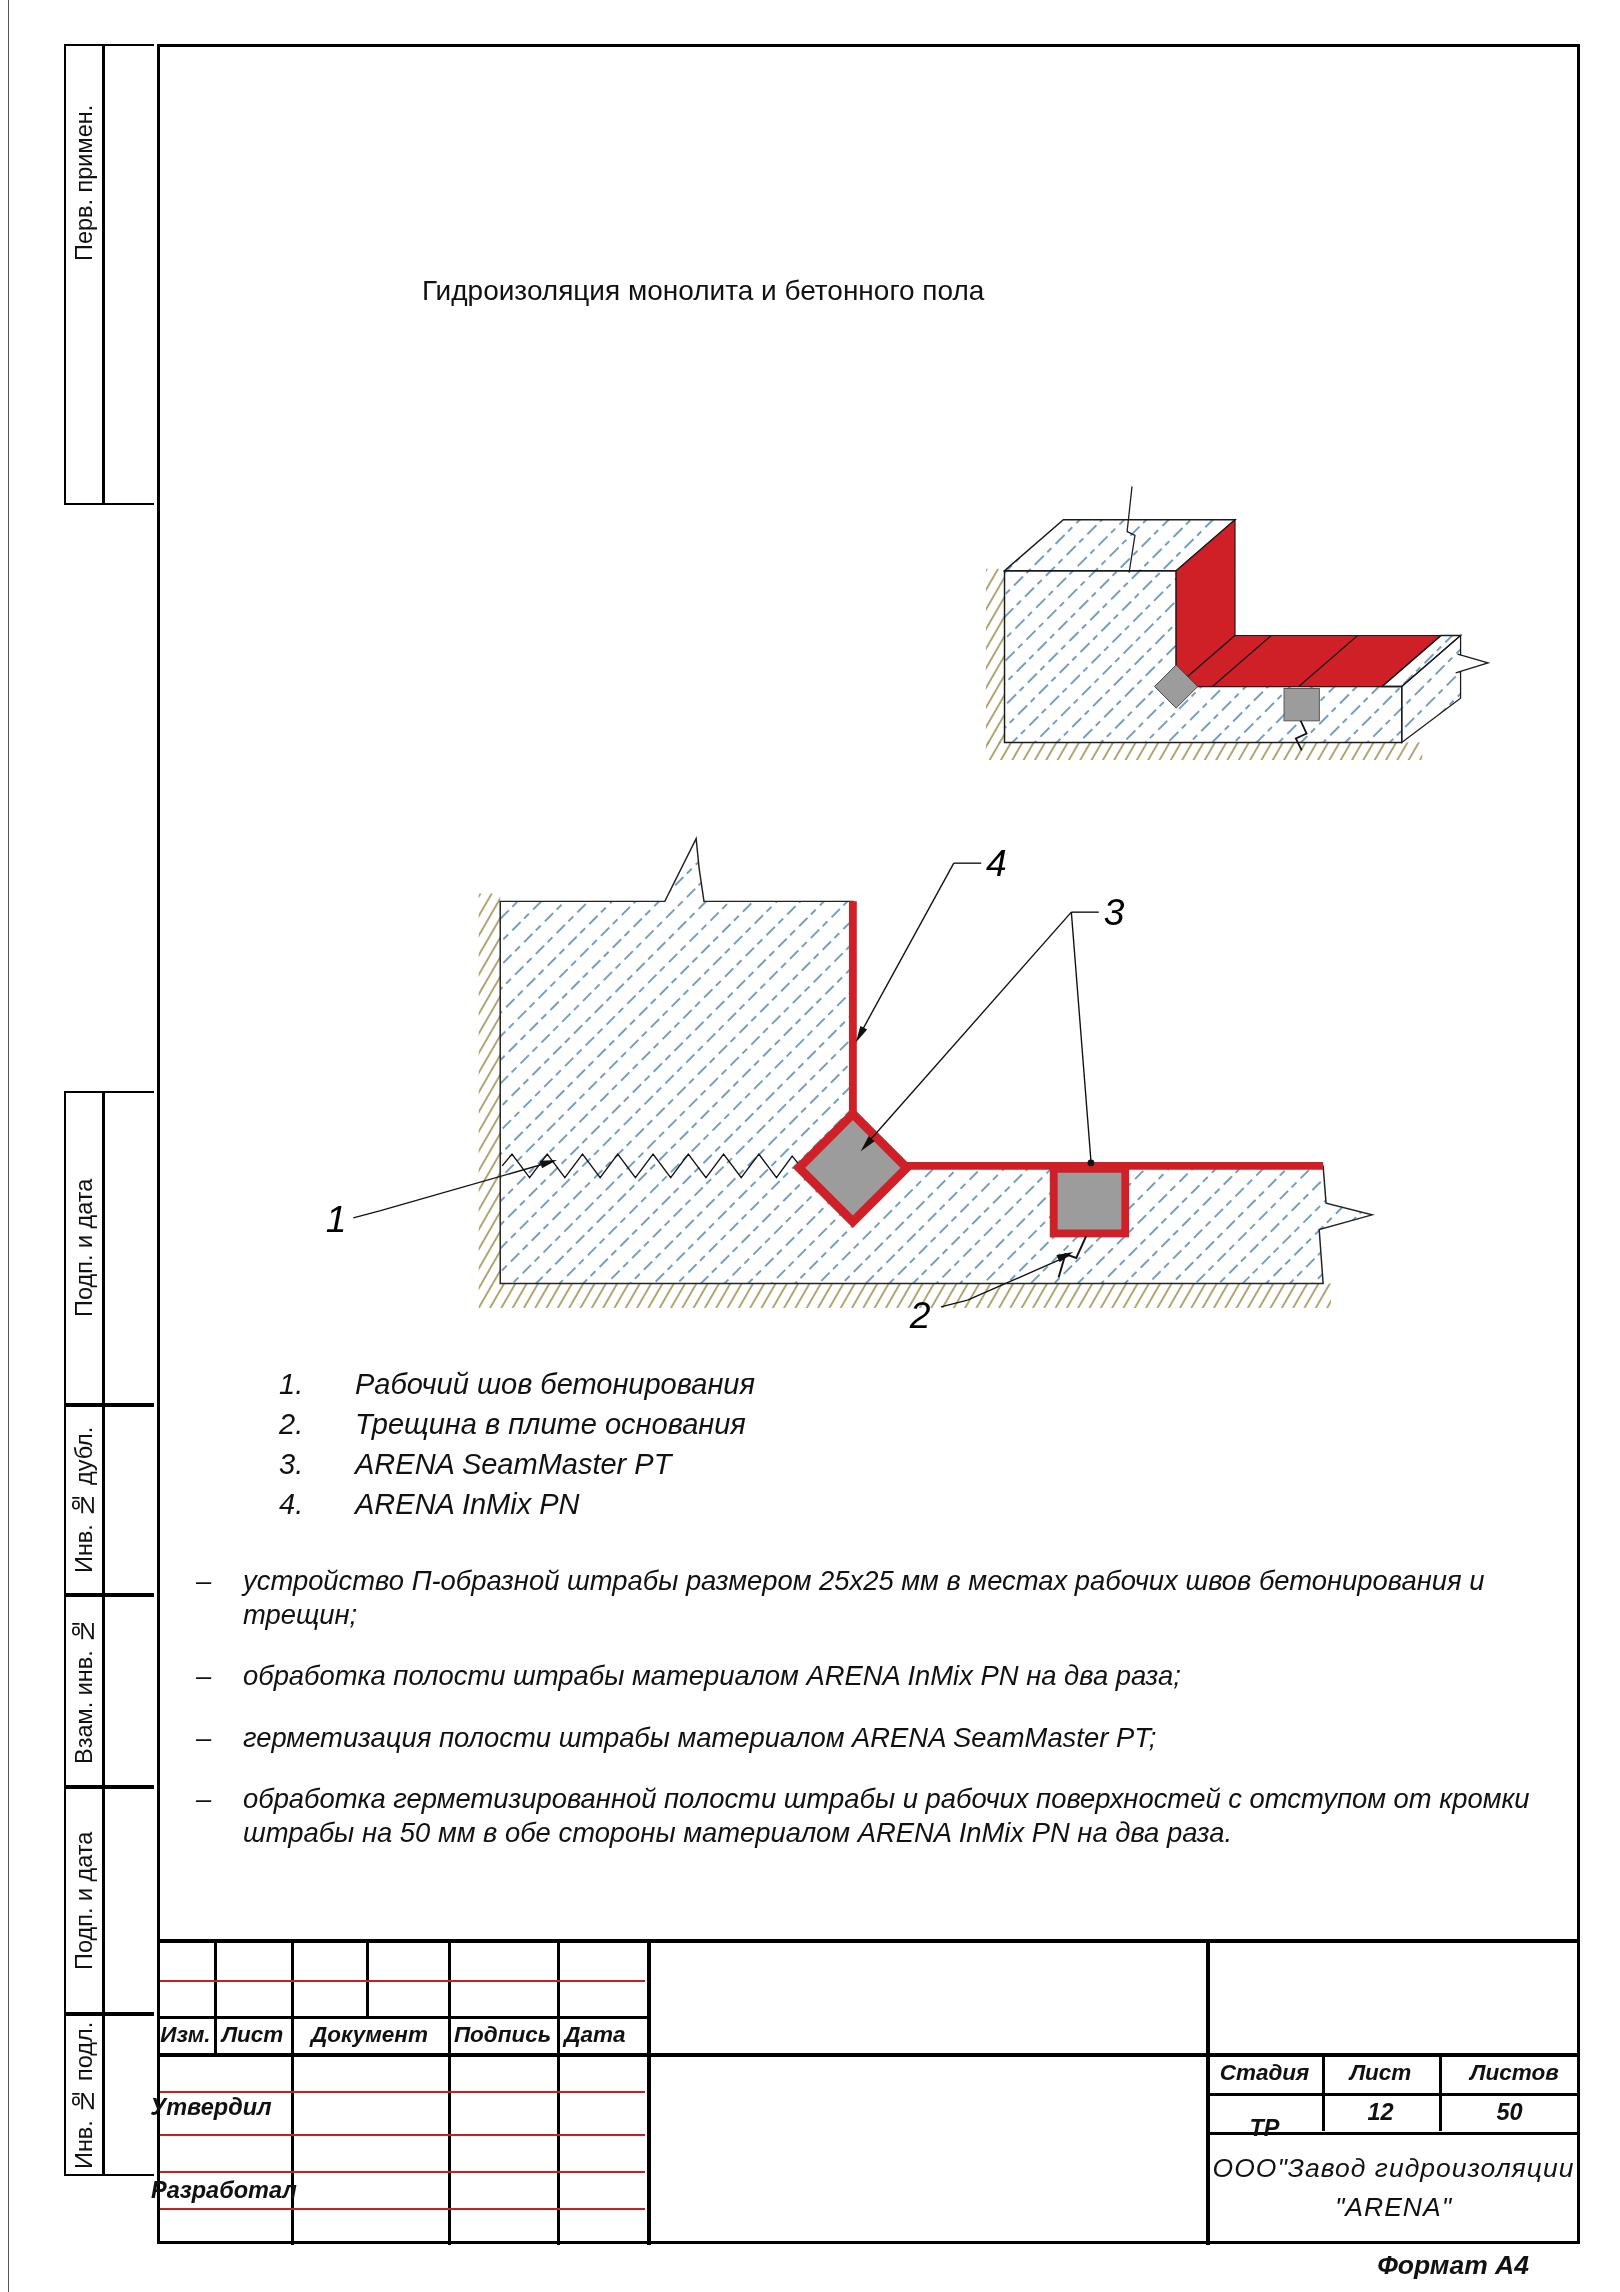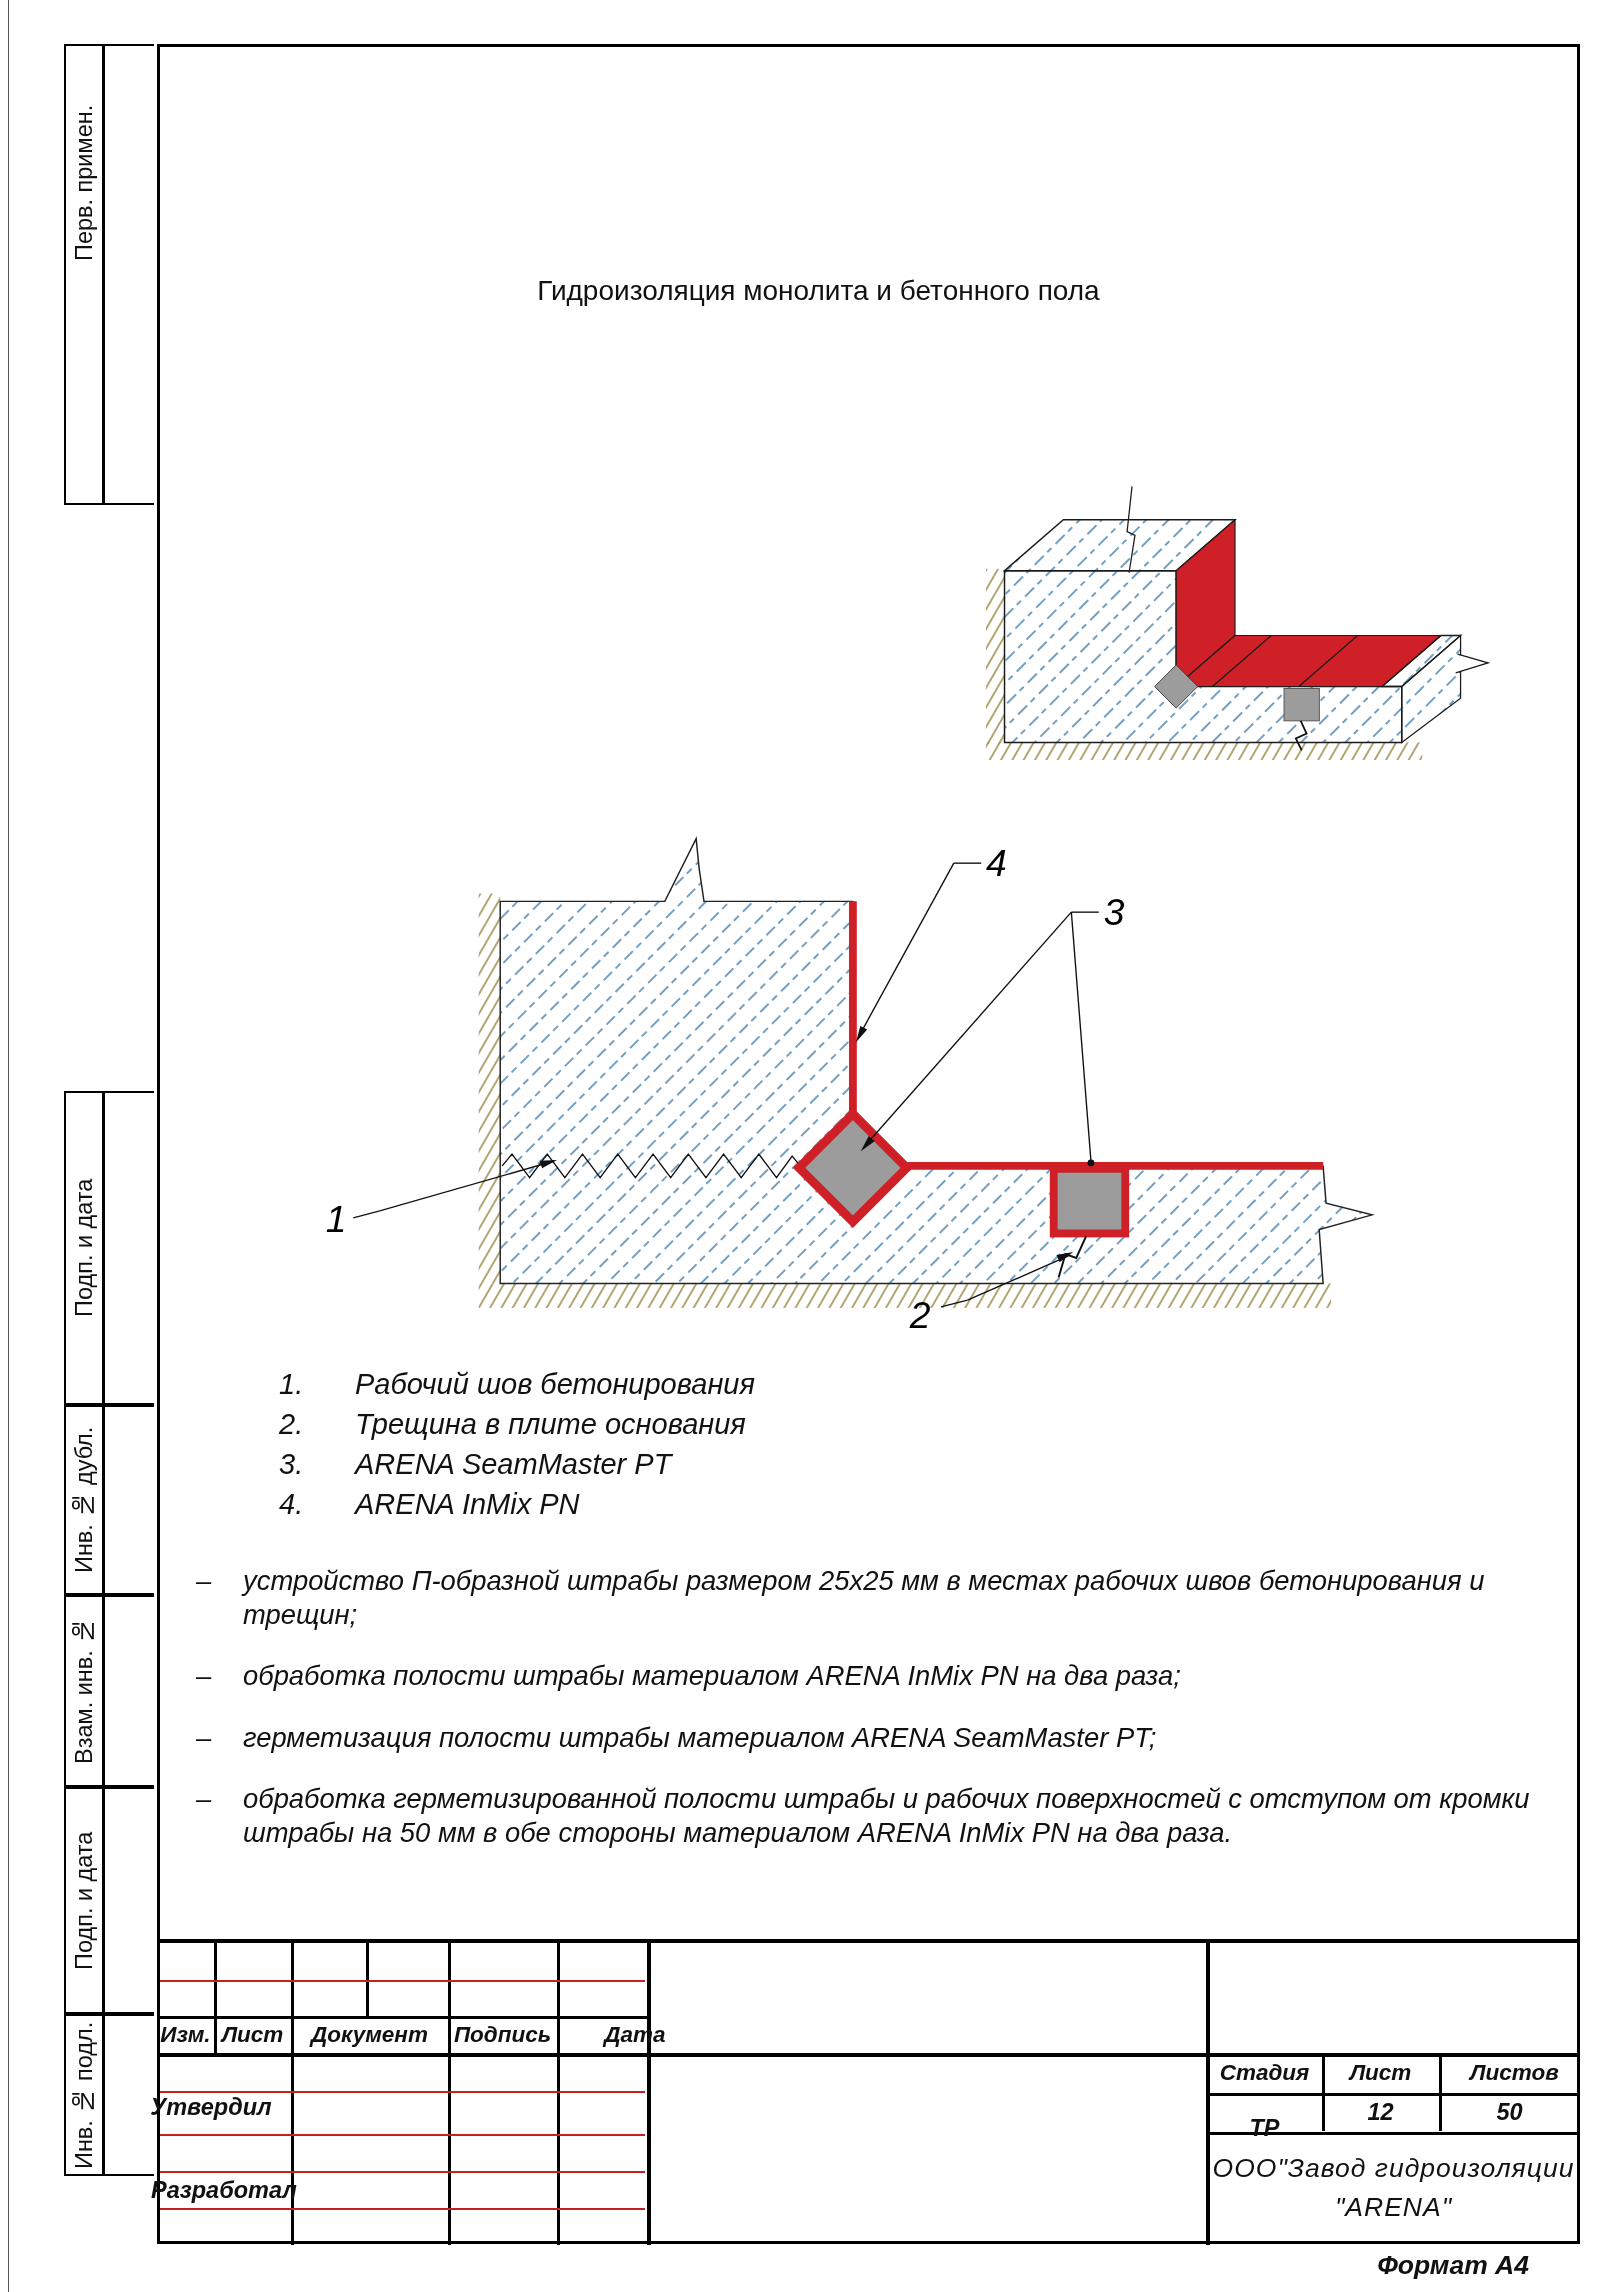--- a/index.html
+++ b/index.html
@@ -44,21 +44,21 @@
   <div class="sb" style="top:1595px; height:192px;">
     <span class="sbl">Взам. инв. №</span>
   </div>
   <div class="sb" style="top:1787px; height:227px;">
     <span class="sbl">Подп. и дата</span>
   </div>
   <div class="sb" style="top:2014px; height:162px;">
     <span class="sbl">Инв. № подл.</span>
   </div>
 
-  <div class="abs" style="left:402px; top:275px; width:833px; text-align:center; font-size:28px;">Гидроизоляция монолита и бетонного пола</div>
+  <div class="abs" style="left:422px; top:275px; width:833px; font-size:28px;">Гидроизоляция монолита и бетонного пола</div>
 
   <svg class="abs" style="left:980px; top:453px;" width="510" height="314" viewBox="0 0 520 320">
     <defs>
       <pattern id="hb3" patternUnits="userSpaceOnUse" width="16" height="30" patternTransform="rotate(45)">
         <line x1="8" y1="-2" x2="8" y2="32" stroke="#4380ad" stroke-width="1.5" stroke-dasharray="13 6 6 5"></line>
       </pattern>
       <pattern id="gr3" patternUnits="userSpaceOnUse" width="10" height="40" patternTransform="rotate(30)">
         <line x1="5" y1="0" x2="5" y2="40" stroke="#8f7f33" stroke-width="1.4"></line>
       </pattern>
     </defs>
@@ -195,21 +195,21 @@
   <div class="rl" style="left:160px; top:1980px; width:485px;"></div>
   <div class="rl" style="left:160px; top:2091px; width:485px;"></div>
   <div class="rl" style="left:160px; top:2134px; width:485px;"></div>
   <div class="rl" style="left:160px; top:2171px; width:485px;"></div>
   <div class="rl" style="left:160px; top:2208px; width:485px;"></div>
 
   <div class="cell tb-label" style="left:157px; top:2016px; width:57px;  height:37px;">Изм.</div>
   <div class="cell tb-label" style="left:214px; top:2016px; width:77px;  height:37px;">Лист</div>
   <div class="cell tb-label" style="left:291px; top:2016px; width:157px; height:37px;">Документ</div>
   <div class="cell tb-label" style="left:448px; top:2016px; width:109px; height:37px;">Подпись</div>
-  <div class="cell tb-label" style="left:557px; top:2016px; width:76px;  height:37px;padding-left:40px;">Дата</div>
+  <div class="cell tb-label" style="left:557px; top:2016px; width:76px;  height:37px;">Дата</div>
 
   <div class="cell tb-label" style="left:144px; top:2092px; width:134px; height:31px; font-size:23.5px;text-align:right;">Утвердил</div>
   <div class="cell tb-label" style="left:155px; top:2172px; width:138px; height:36px; font-size:23.5px;">Разработал</div>
 
 
   <div class="cell tb-label" style="left:1206px; top:2053px; width:117px; height:39px;">Стадия</div>
   <div class="cell tb-label" style="left:1322px; top:2053px; width:117px; height:39px;">Лист</div>
   <div class="cell tb-label" style="left:1439px; top:2053px; width:151px; height:39px;">Листов</div>
   <div class="cell tb-label" style="left:1206px; top:2093px; width:117px; height:39px; font-size:23.5px;margin-top:16px;">ТР</div>
   <div class="cell tb-label" style="left:1322px; top:2093px; width:117px; height:39px; font-size:23.5px;">12</div>

